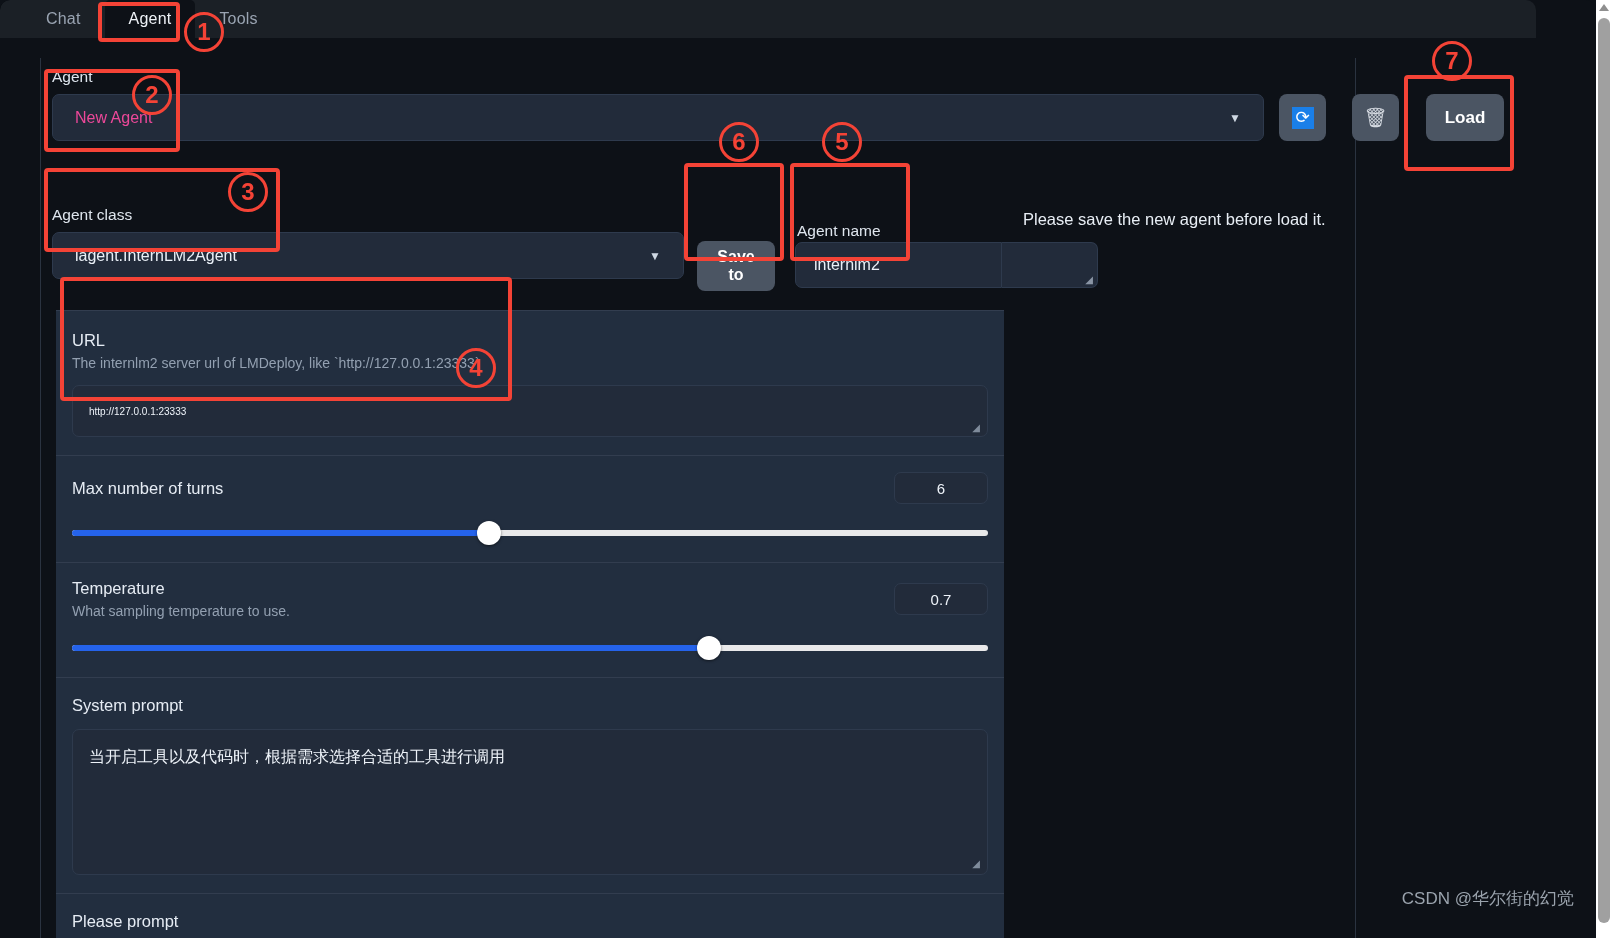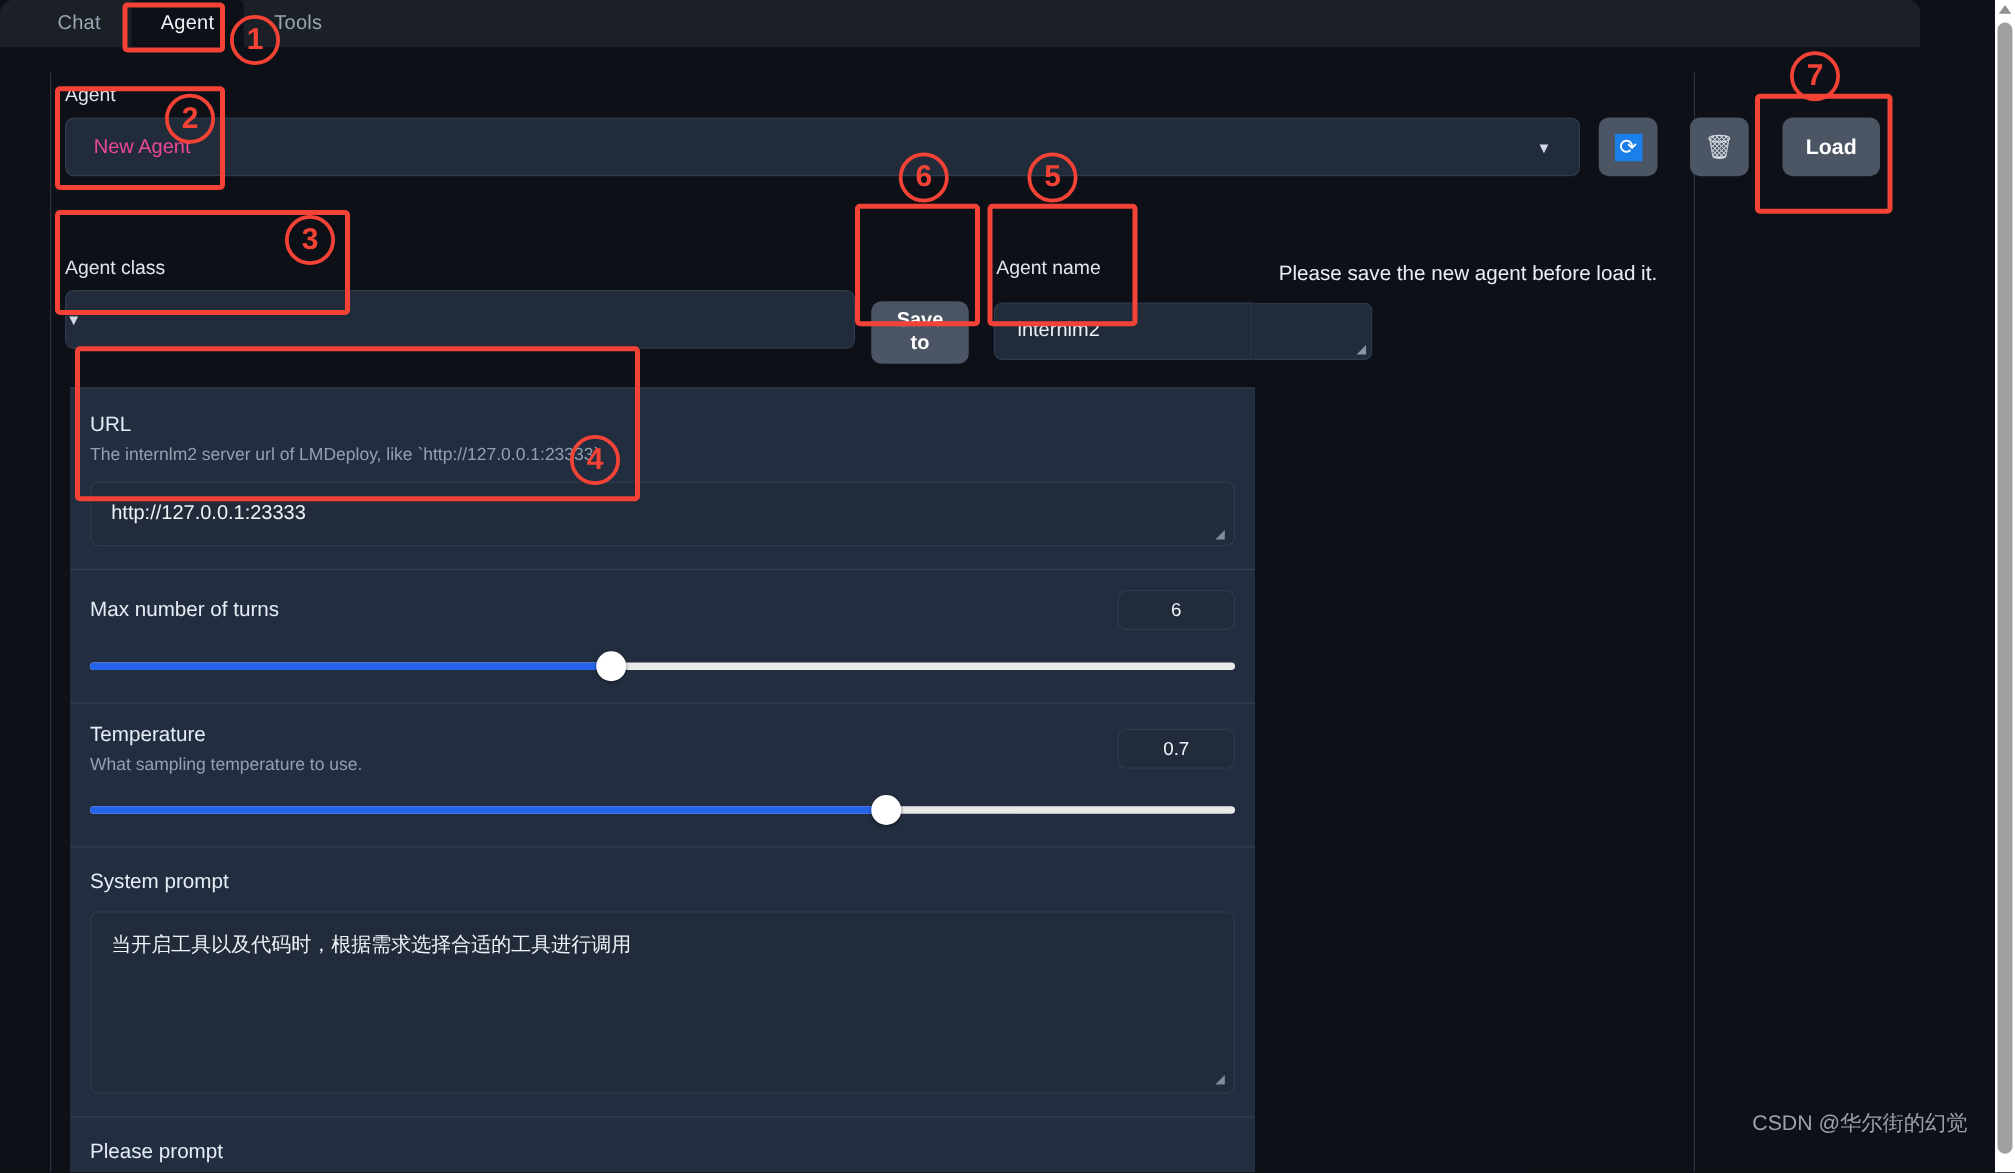--- a/index.html
+++ b/index.html
@@ -156,21 +156,21 @@
 
   .sect-title { font-size: 16.5px; color: #e6ecf4; }
   .sect-sub { font-size: 14px; color: #93a0b1; margin-top: 5px; }
 
   
   #sect-url { padding: 20px 16px 18px 16px; }
   #url-input {
     margin-top: 14px;
     width: 916px; height: 52px;
     background: #222b3a; border: 1px solid #2e3a4d; border-radius: 7px;
-    color: #eef3f9; font-size: 16px; padding-left: 16px;
+    color: #eef3f9; font-size: 10px; padding-left: 16px;
     font-family: "Liberation Sans", sans-serif; outline: none;
     position: relative;
   }
   #url-wrap { position: relative; }
   #url-grip { position: absolute; right: 8px; bottom: 4px; color: #7f8b9b; font-size: 10px; }
 
   
   .sect-slider { padding: 16px 16px 18px 16px; }
   .slider-head { display: flex; align-items: center; justify-content: space-between; gap: 18px; }
   .num-box {
@@ -288,33 +288,34 @@
       <div id="load-btn">
         <span>Load</span>
       </div>
     </div>
 
     <div id="notice">Please save the new agent before load it.</div>
 
     <div id="class-row">
       <span class="field-label">Agent class</span>
       <div id="class-dd">
+        <span class="val">lagent.InternLM2Agent</span>
         <span class="caret">▼</span>
       </div>
     </div>
 
     <div id="saveto-btn">
       <span>
         <span>Save</span><br>
         <span>to</span>
       </span>
     </div>
 
     <div id="name-block">
-      <span class="field-label" style="margin-left:2px;">Agent name</span>
+      <span class="field-label" style="margin-left:2px;margin-top:16px;">Agent name</span>
       <input id="name-input" type="text" value="internlm2" style="">
       <div id="name-tail">
         <span class="grip">◢</span>
       </div>
     </div>
 
     <div id="card">
 
       <div class="sect sect-ta" id="sect-url">
         <div class="sect-title">URL</div>

